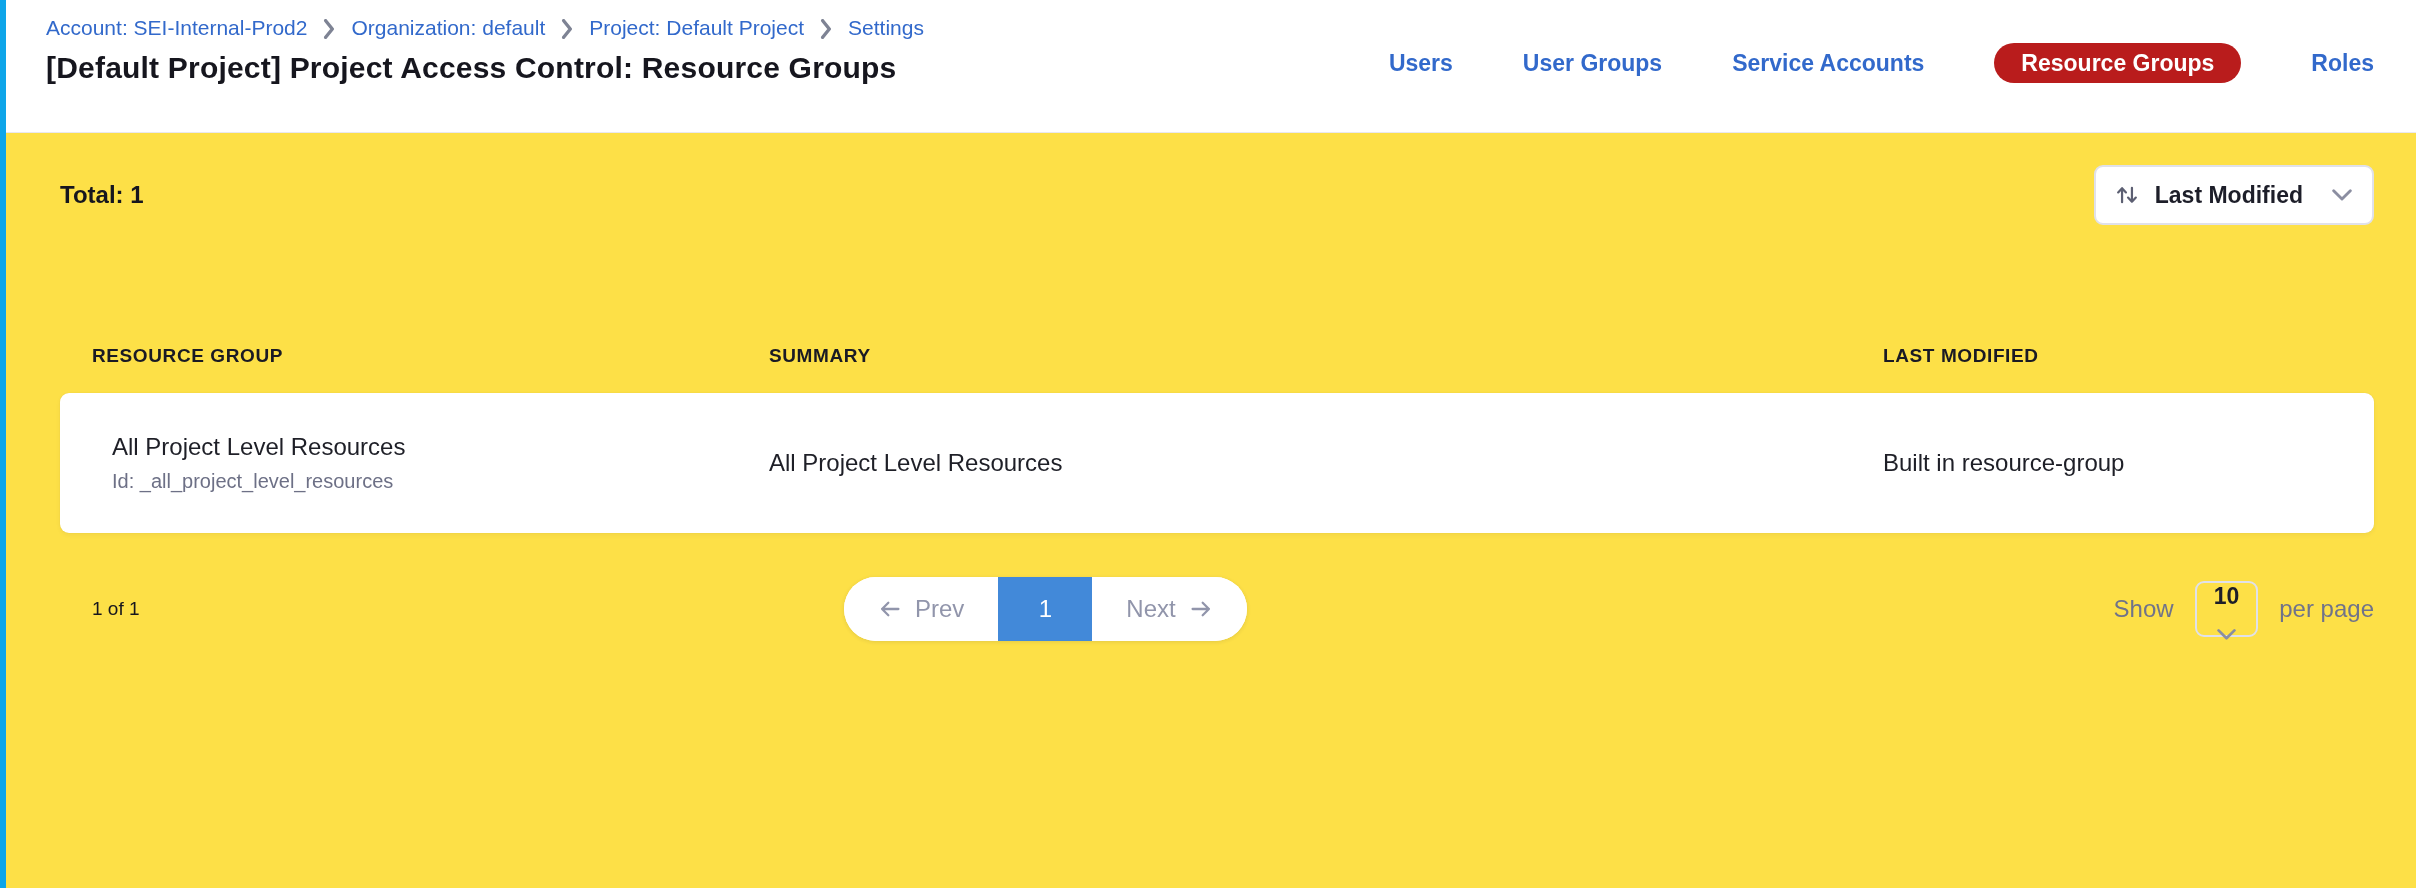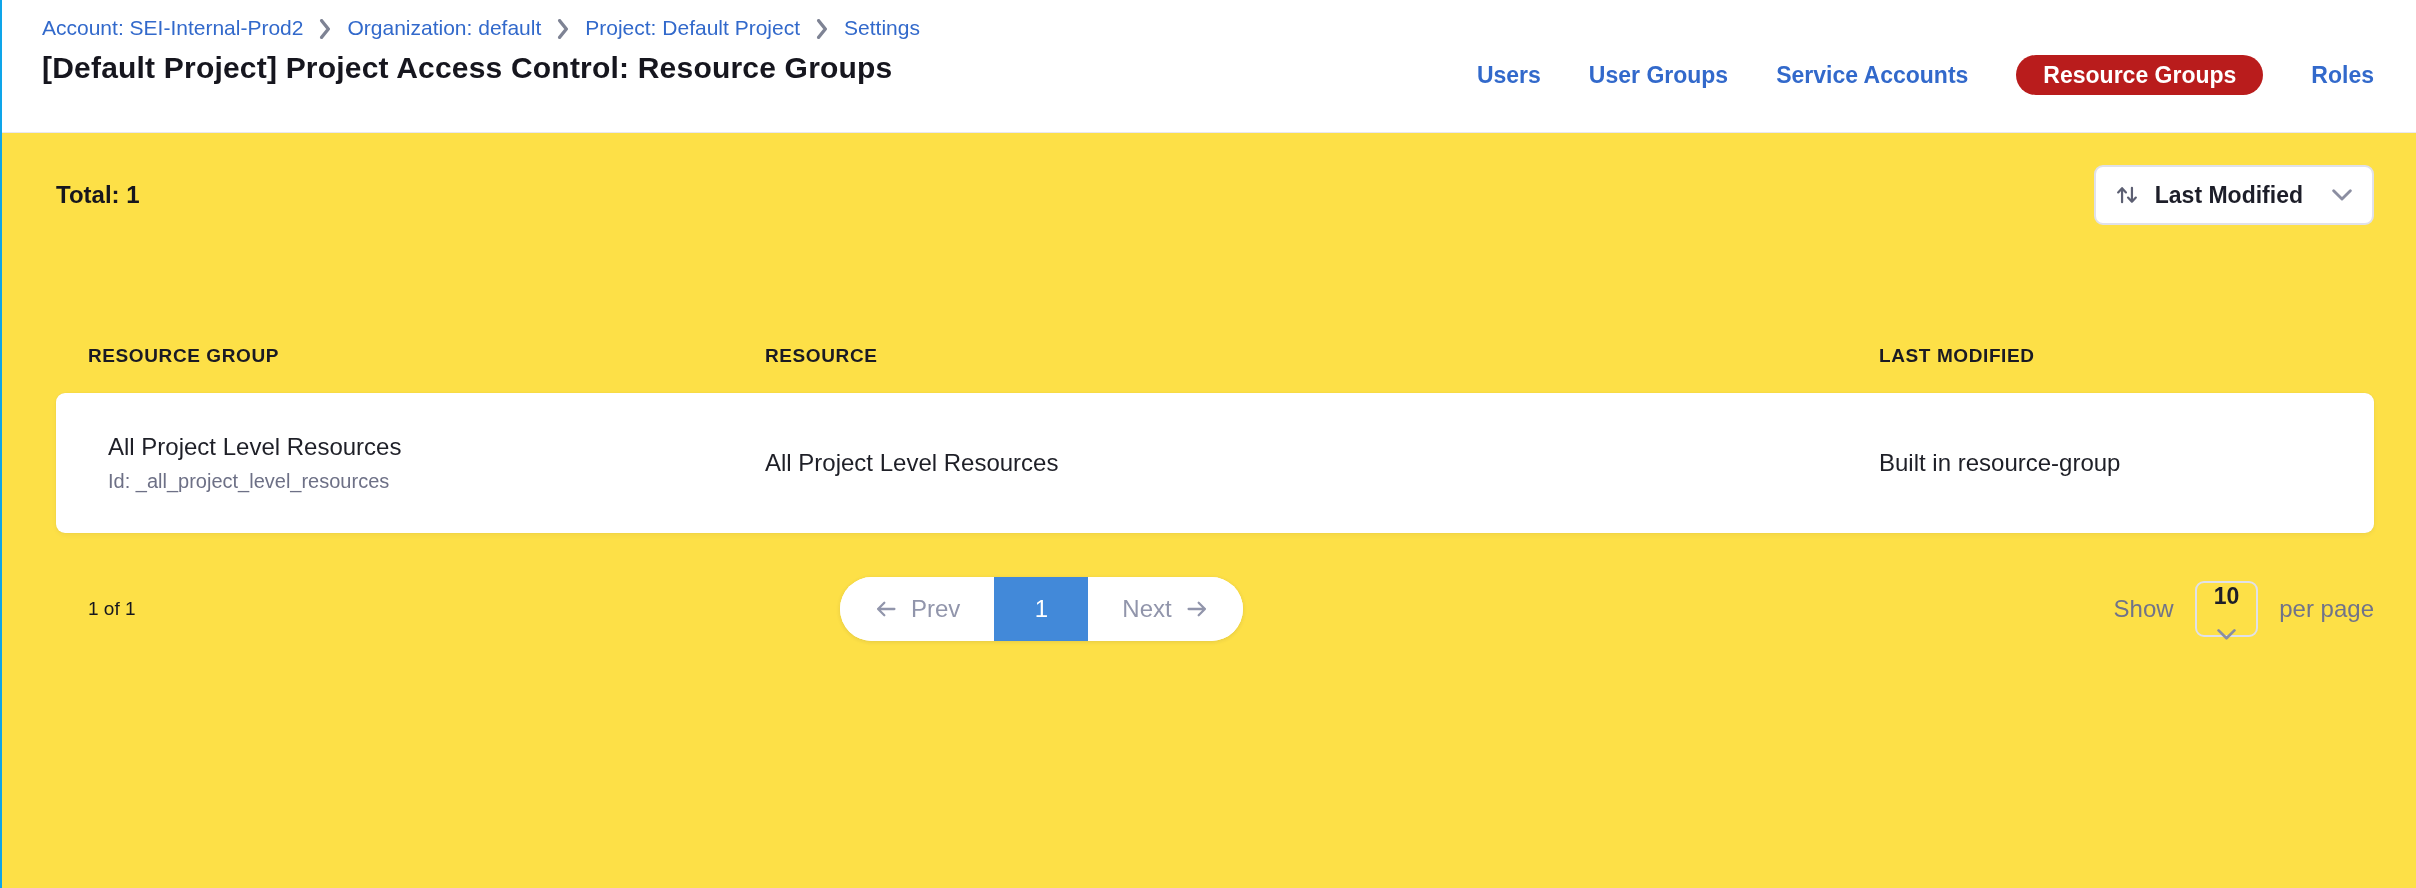--- a/index.html
+++ b/index.html
@@ -1,26 +1,26 @@
 <!DOCTYPE html>
 <html><head>
 <meta charset="utf-8">
 <style>
   * { margin:0; padding:0; box-sizing:border-box; }
   html,body { width:2416px; height:888px; }
   body { font-family:"Liberation Sans",sans-serif; background:#ffffff; overflow:hidden; }
-  .page { width:100%; height:100%; border-left:2px solid #0ea5e9; display:flex; flex-direction:column; }
+  .page { width:100%; height:100%; border-left:6px solid #0ea5e9; display:flex; flex-direction:column; }
 
   
   .header { position:relative; padding:16px 42px 0 40px; height:133px; flex:none; border-bottom:1px solid #e9e8ef; background:#fff; }
   .breadcrumb { display:flex; align-items:center; gap:15px; font-size:21px; }
   .crumb { color:#3269cb; cursor:pointer; white-space:nowrap; }
   .crumb-sep { display:flex; align-items:center; margin-top:2px; }
   .page-title { margin-top:11px; font-size:30px; font-weight:700; color:#16161e; letter-spacing:.2px; }
-  .nav-tabs { position:absolute; right:42px; top:51px; display:flex; align-items:center; gap:48px; height:48px; }
+  .nav-tabs { position:absolute; right:42px; top:39px; display:flex; align-items:center; gap:70px; height:48px; }
   .nav-tab { font-size:23px; font-weight:600; color:#3269cb; cursor:pointer; white-space:nowrap; }
   .nav-tab.active { background:#b91c1c; color:#ffffff; border-radius:25px; padding:12px 27px; height:40px; display:flex; align-items:center; }
 
   
   .toolbar { height:148px; flex:none; display:flex; align-items:center; justify-content:space-between; padding:0 42px 0 38px; background:#fff; border-bottom:2px solid #dcdce6; }
   .btn-primary { display:flex; align-items:center; gap:13px; background:#3d73d2; color:#fff; font-family:inherit; font-size:24px; font-weight:700; height:62px; padding:0 28px; border:none; border-radius:9px; cursor:pointer; letter-spacing:.2px; }
   .search-box { display:flex; align-items:center; gap:15px; width:502px; height:58px; border:2px solid #d8dae3; border-radius:9px; padding:0 16px; background:#fff; }
   .search-box input { border:none; outline:none; font-size:24px; color:#2a2c36; width:100%; font-family:inherit; background:transparent; }
   .search-box input::placeholder { color:#9aa0ae; }
 
@@ -106,21 +106,21 @@
         <span class="chev">
             <svg width="20" height="14" viewBox="0 0 12 8">
               <path d="M1 1.4l5 5 5-5" stroke="#8b8ea1" stroke-width="1.7" fill="none" stroke-linecap="round" stroke-linejoin="round"></path>
             </svg>
           </span>
       </button>
     </div>
 
     <div class="rg-grid table-head">
       <span class="th">RESOURCE GROUP</span>
-      <span class="th">RESOURCE</span>
+      <span class="th">SUMMARY</span>
       <span class="th">LAST MODIFIED</span>
     </div>
 
     <div class="rg-grid row-card">
       <div class="cell-name">
         <div class="row-name">All Project Level Resources</div>
         <div class="row-id">Id: _all_project_level_resources</div>
       </div>
       <div class="cell-text">All Project Level Resources</div>
       <div class="cell-text">Built in resource-group</div>

